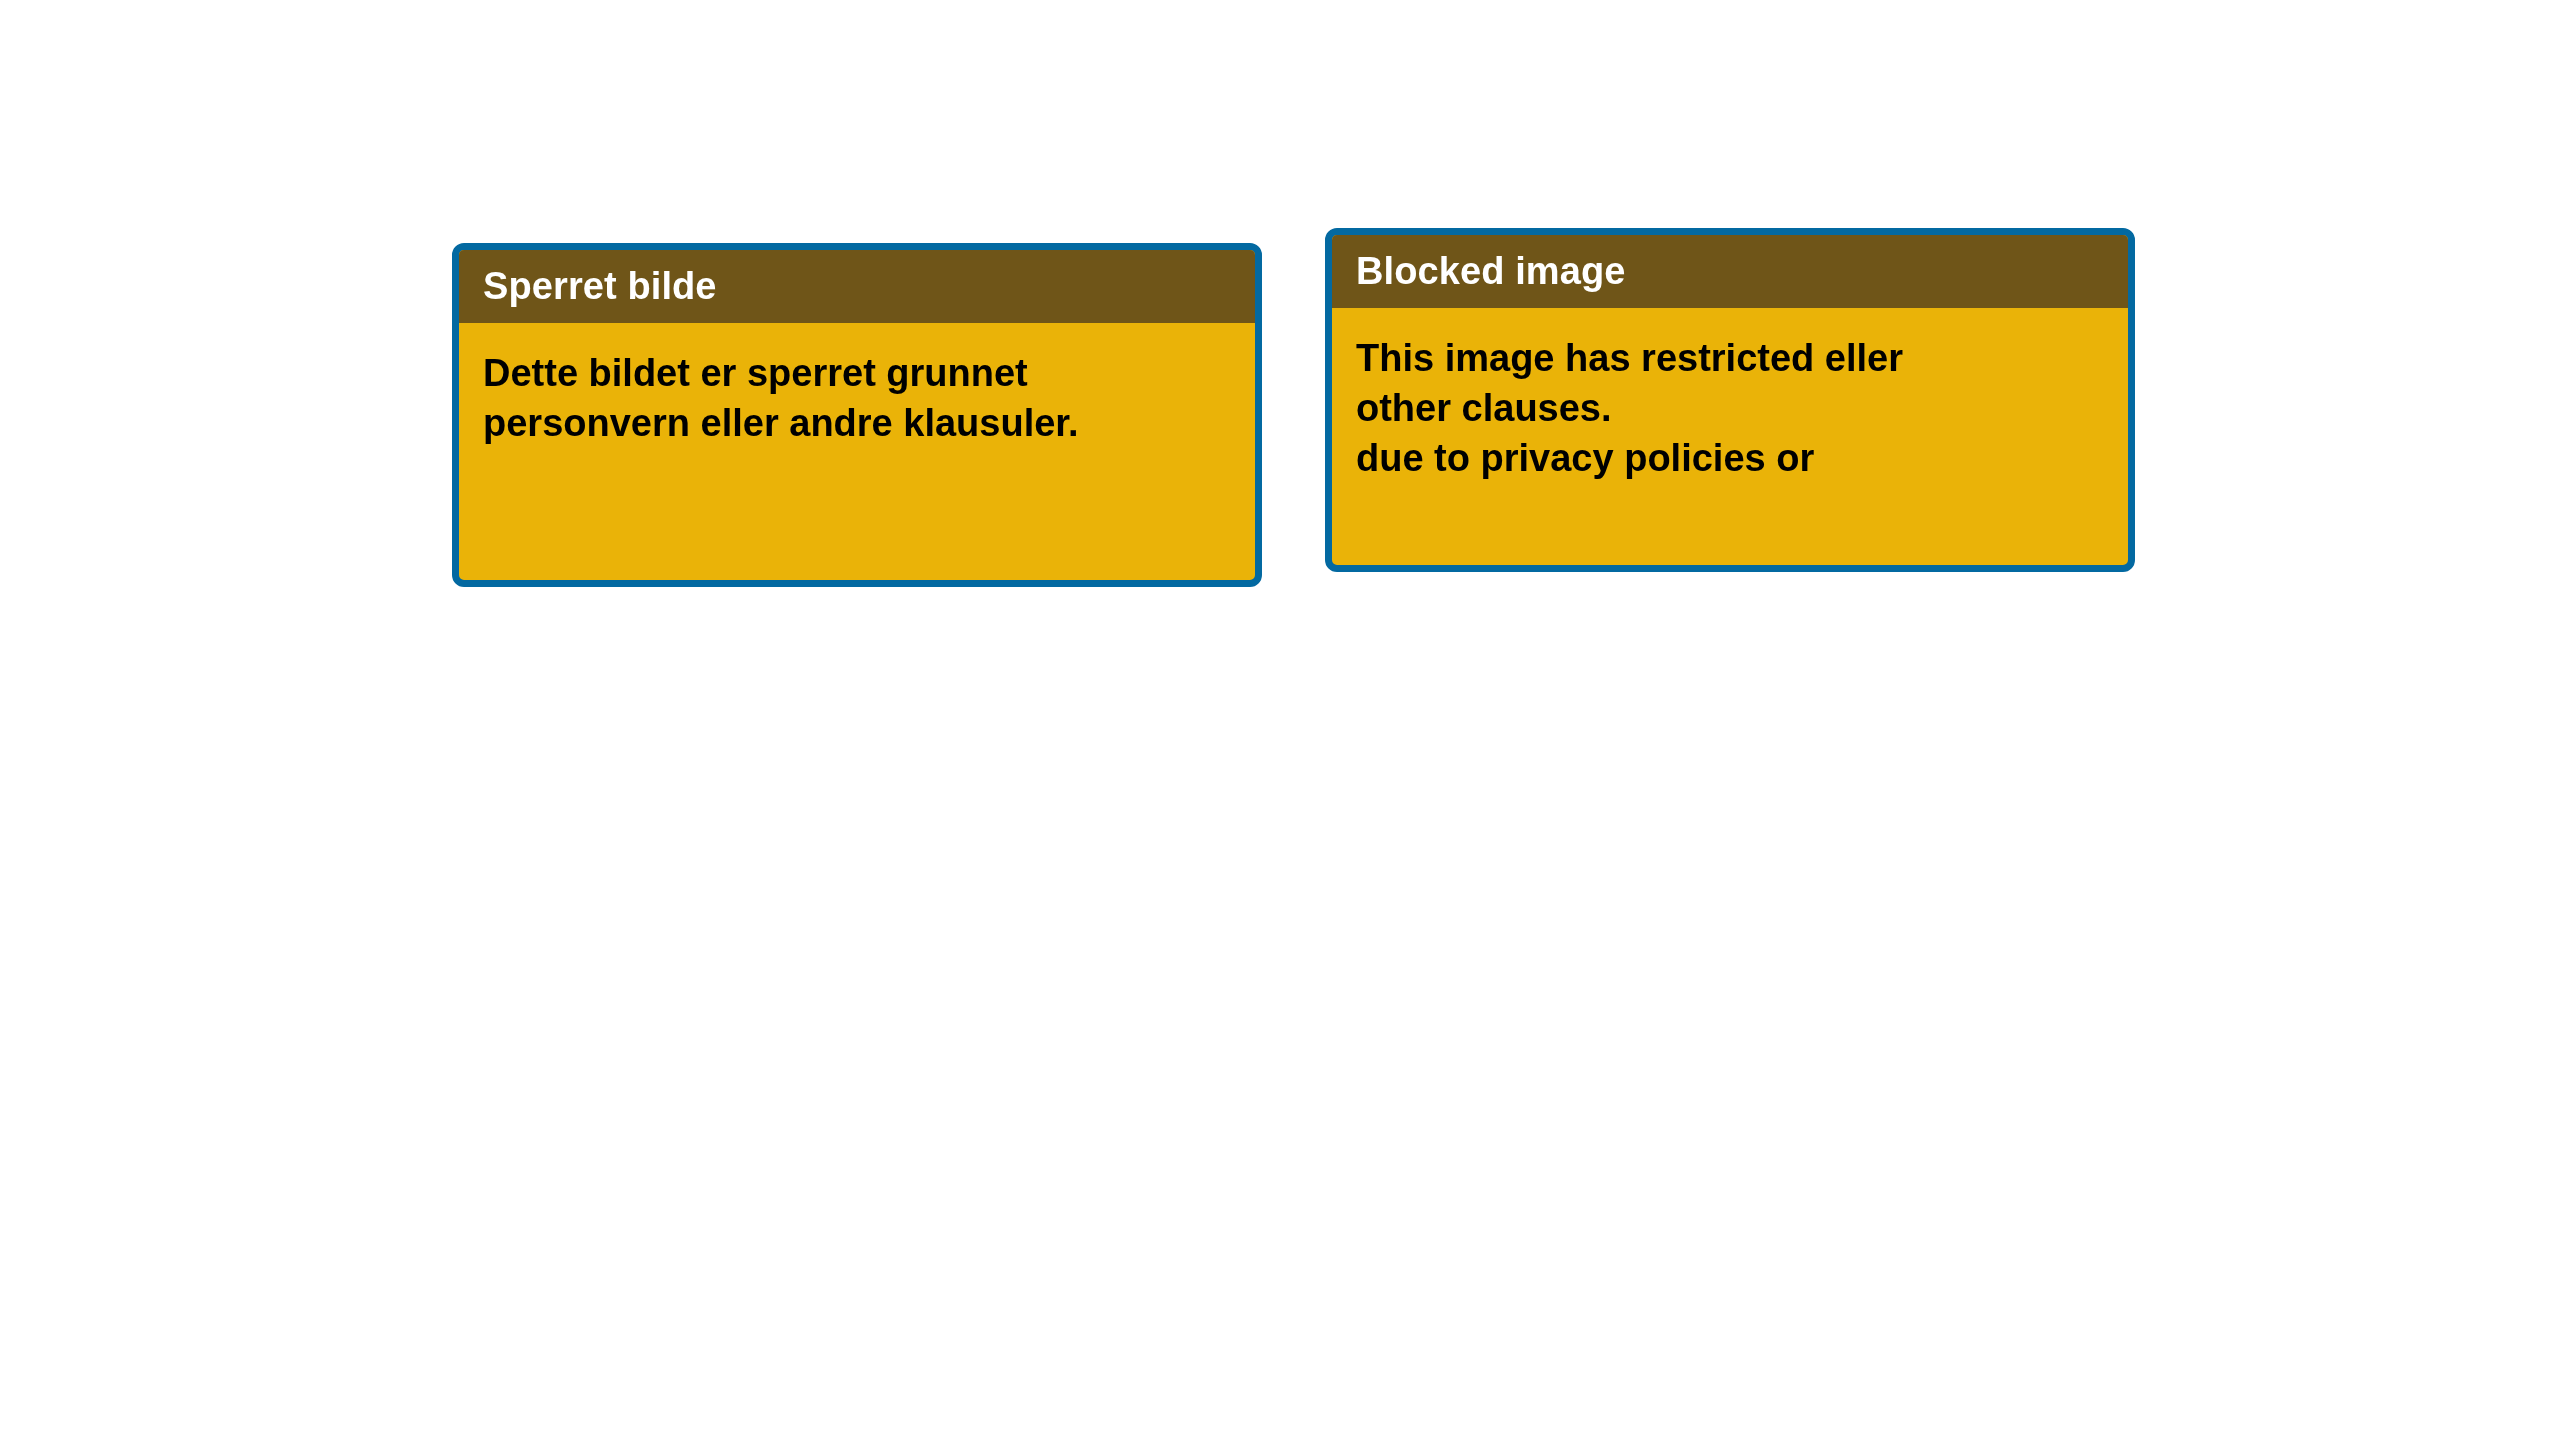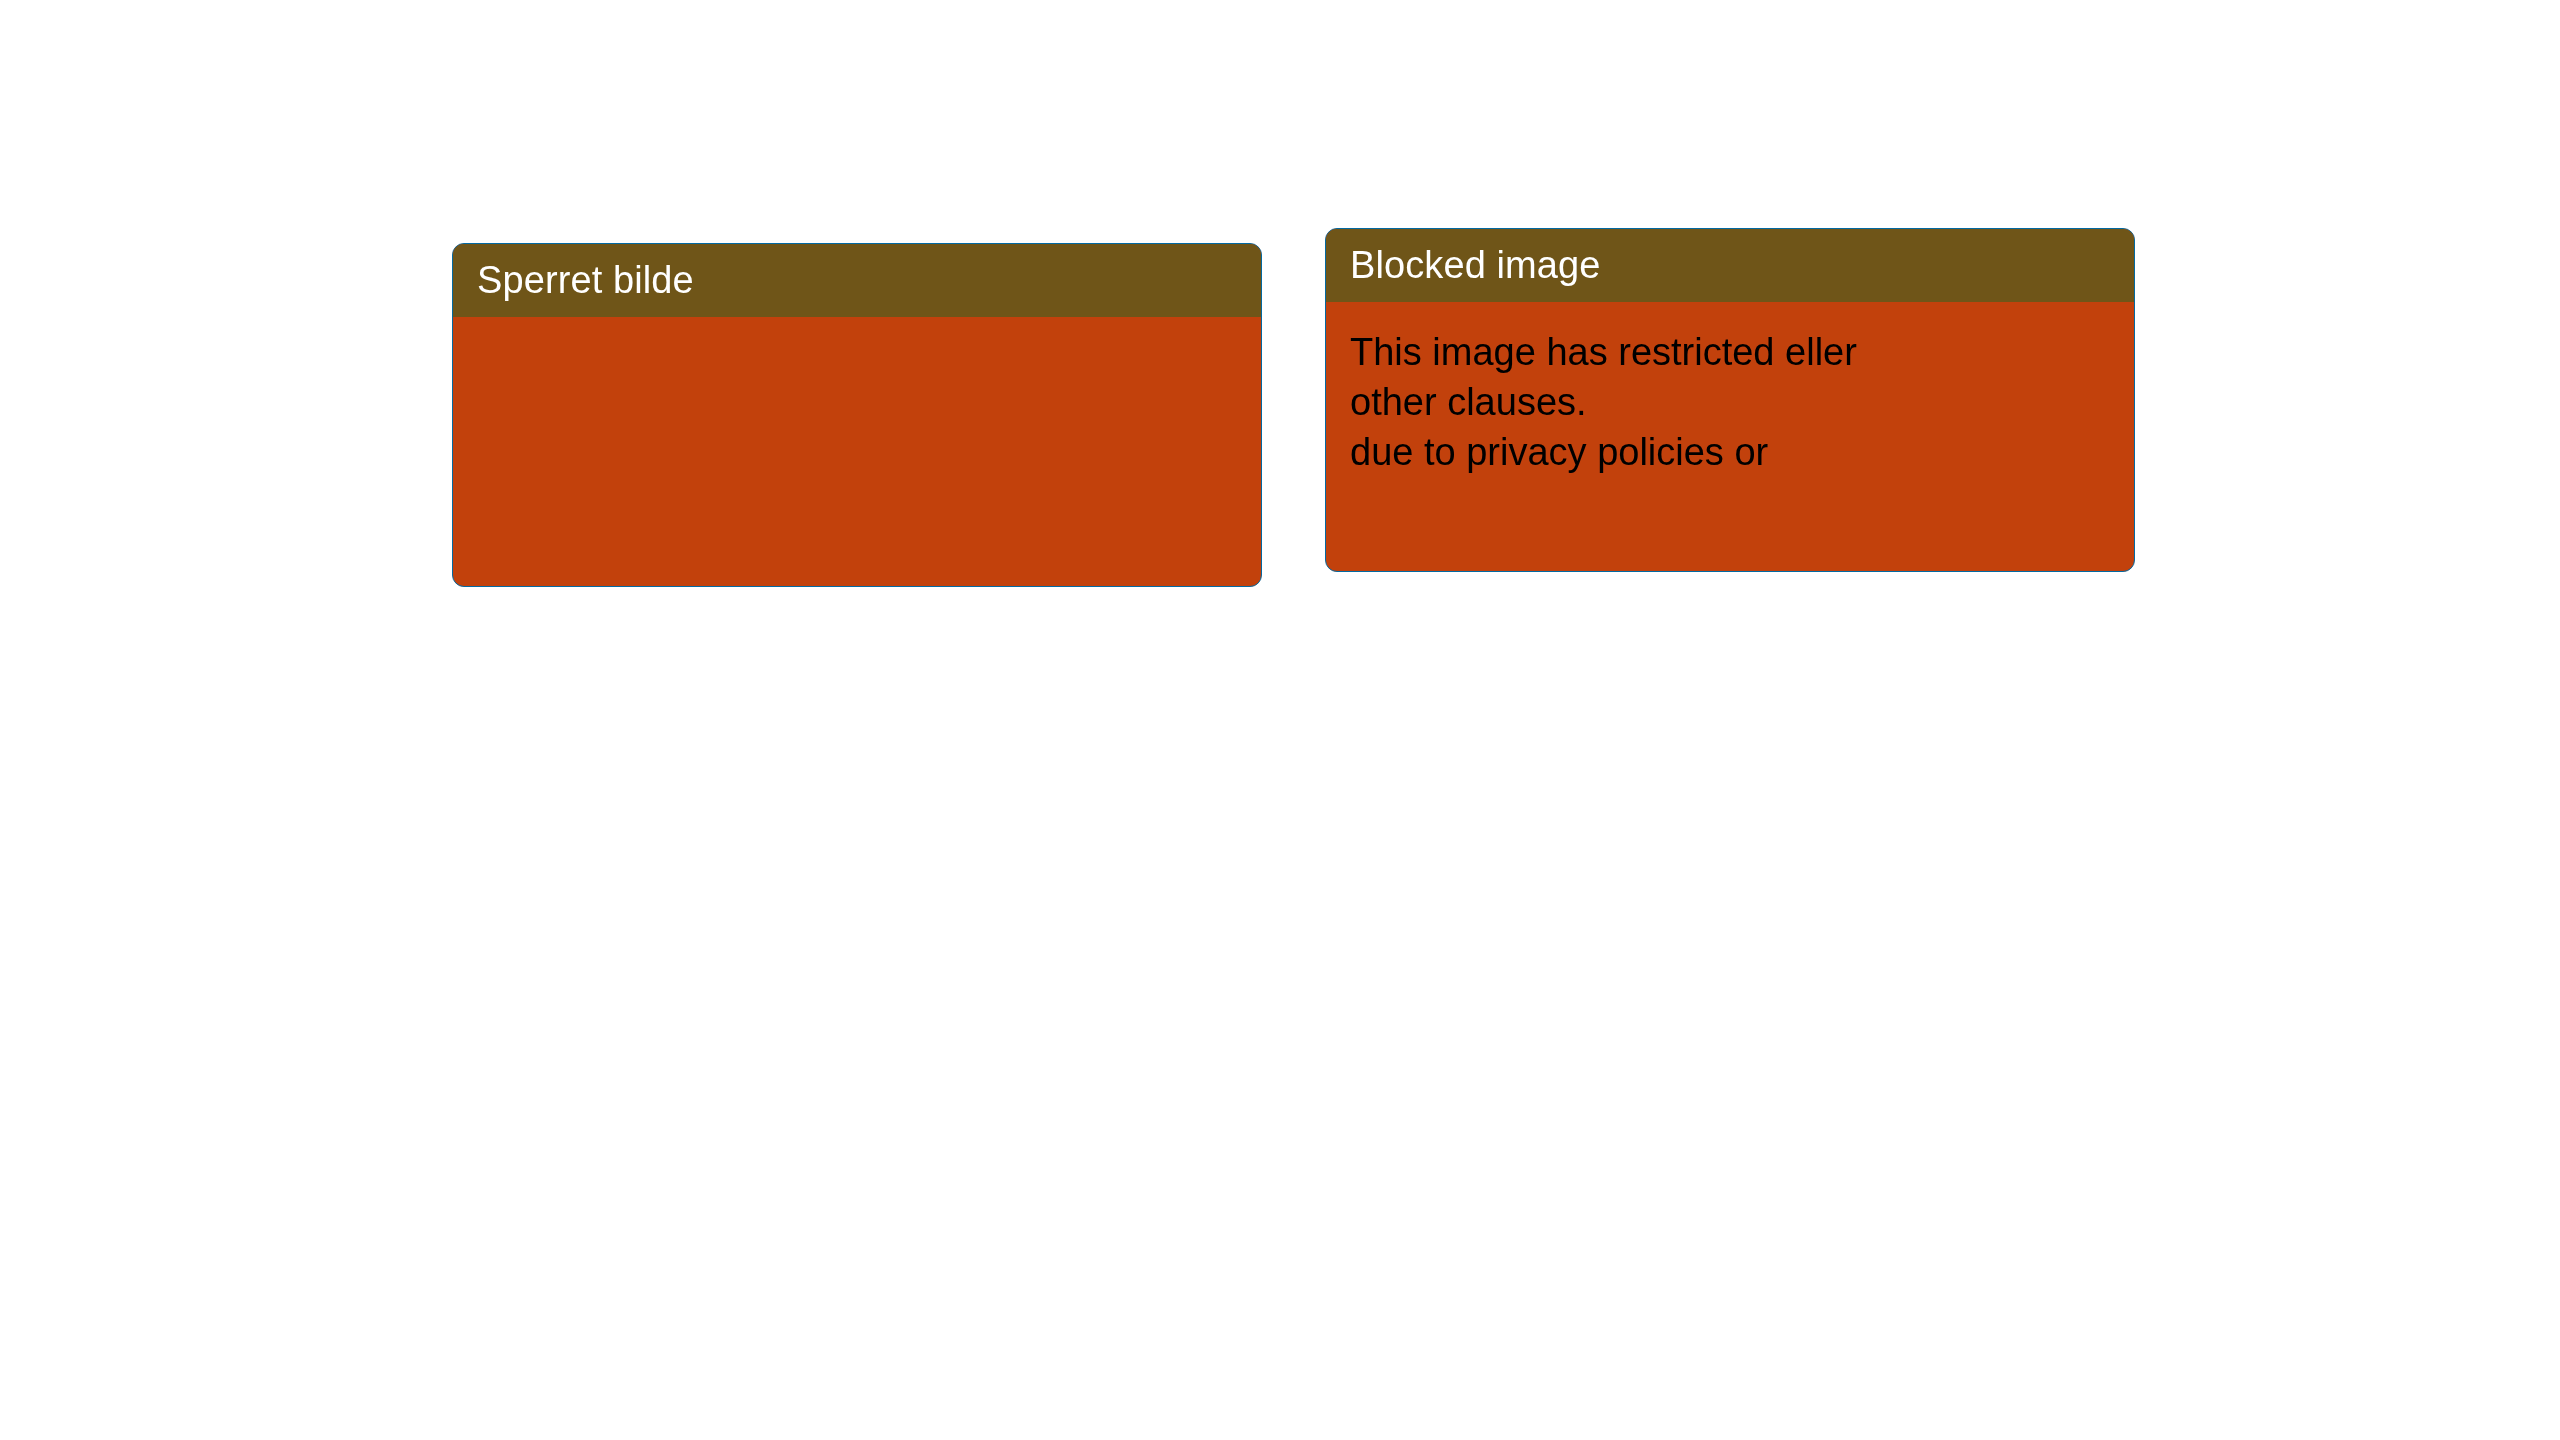--- a/index.html
+++ b/index.html
@@ -17,24 +17,25 @@
   .panels {
     position: absolute;
     left: 0;
     top: 0;
     width: 2560px;
     height: 1440px;
   }
   .notice-card {
     position: absolute;
     box-sizing: border-box;
-    background: #c2410c;
-    border: 1px solid #0369a1;
+    background: #eab308;
+    border: 7px solid #0369a1;
     border-radius: 12px;
     overflow: hidden;
+    font-weight: bold;
   }
   .notice-card.card-no {
     left: 452px;
     top: 243px;
     width: 810px;
     height: 344px;
   }
   .notice-card.card-en {
     left: 1325px;
     top: 228px;
@@ -60,20 +61,24 @@
     margin: 0;
   }
 </style>
 </head>
 <body>
 
 <div class="panels">
 
   <div class="notice-card card-no">
     <div class="card-header">Sperret bilde</div>
+    <div class="card-body">
+      <p>Dette bildet er sperret grunnet</p>
+      <p>personvern eller andre klausuler.</p>
+    </div>
   </div>
 
   <div class="notice-card card-en">
     <div class="card-header">Blocked image</div>
     <div class="card-body">
       <p>This image has restricted eller</p>
       <p>other clauses.</p>
       <p>due to privacy policies or</p>
     </div>
   </div>

